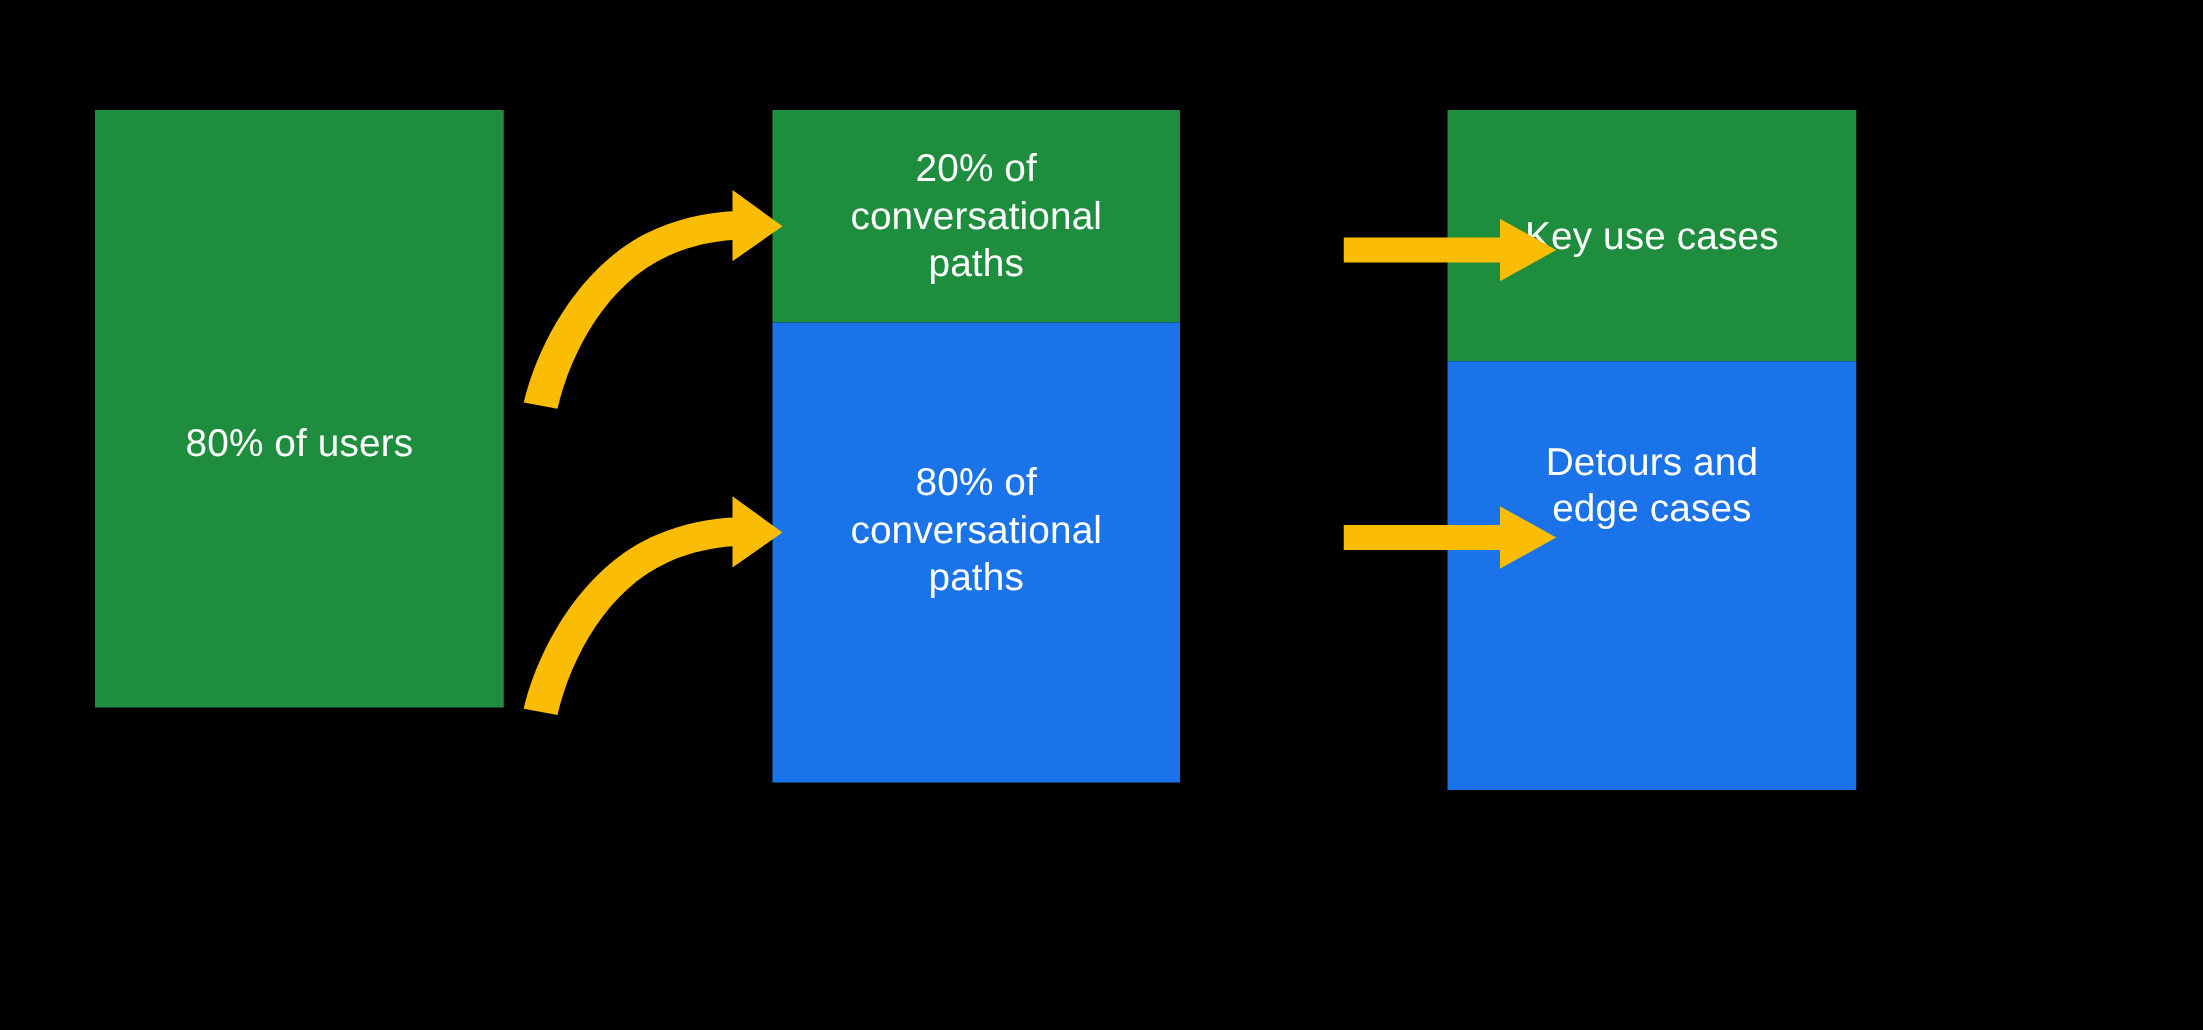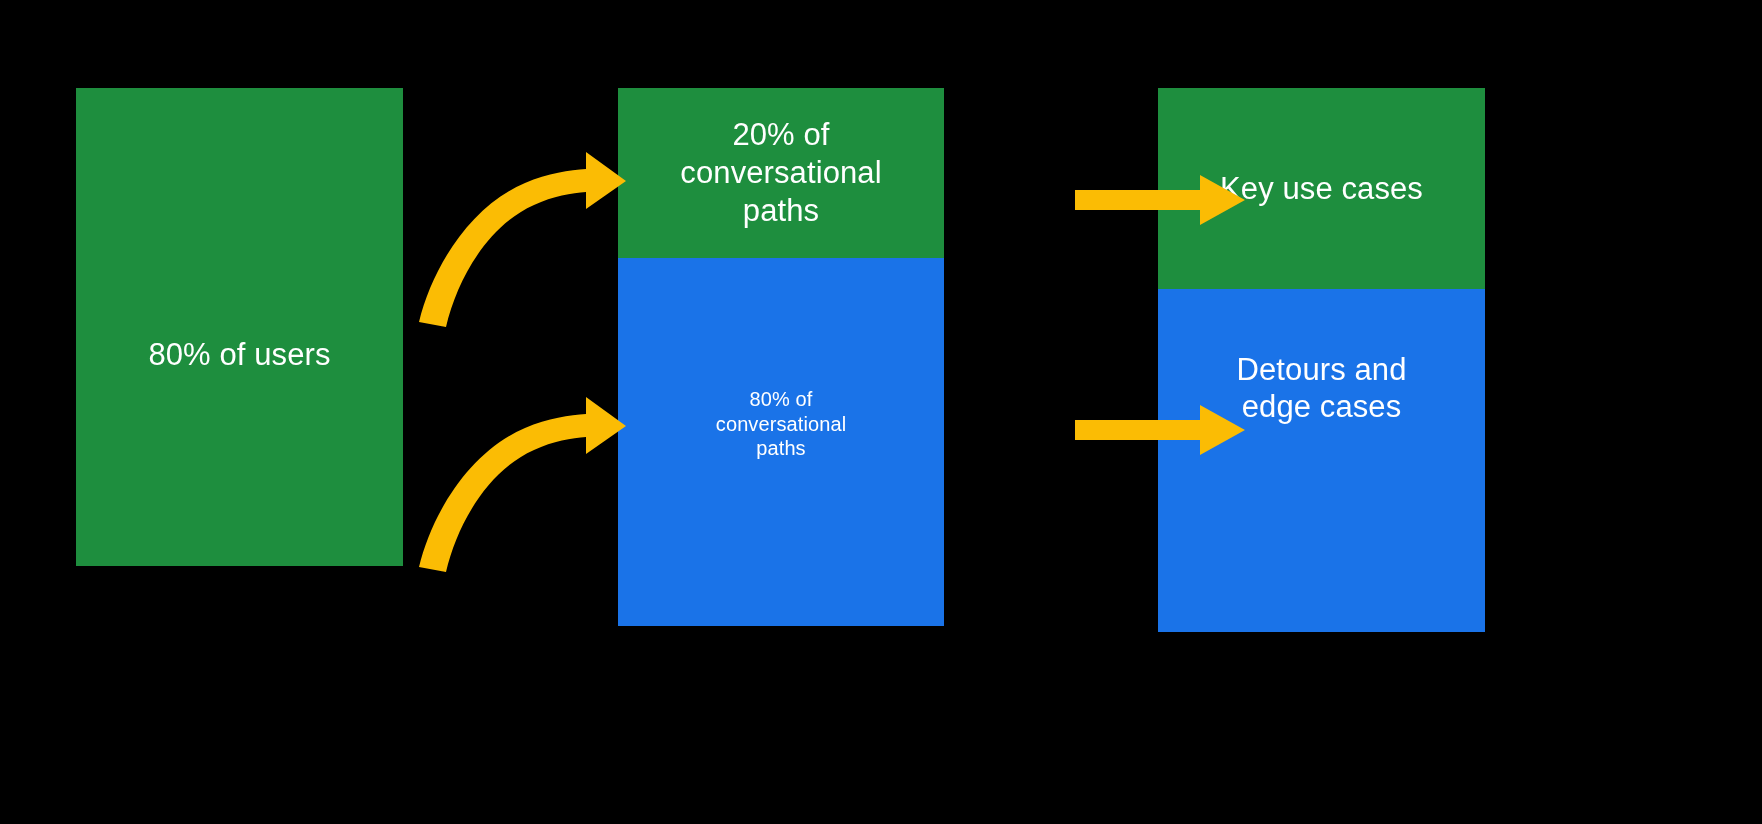--- a/index.html
+++ b/index.html
@@ -47,21 +47,21 @@
   }
 
   
   #col-users   { left: 76px;  top: 88px;  width: 327px; height: 538px; }
   #col-users .s0 { height: 478px; font-size: 31px; }
   #col-users .s1 { height: 60px;  font-size: 31px; }
 
   
   #col-paths   { left: 618px; top: 88px;  width: 326px; height: 664px; }
   #col-paths .s0 { height: 170px; font-size: 31px; }
-  #col-paths .s1 { height: 368px; font-size: 20px; }
+  #col-paths .s1 { height: 368px; font-size: 31px; }
 
   
   #col-cases   { left: 1158px; top: 88px; width: 327px; height: 544px; }
   #col-cases .s0 { height: 219px; font-size: 31px; }
   #col-cases .s1 { height: 374px; font-size: 31px; text-align: center; }
 
   
   #col-users .s0 .label { transform: translateY(28px); }
   #col-users .s1 .label { transform: translateY(0px); }
   #col-paths .s0 .label { transform: translateY(0px); }

